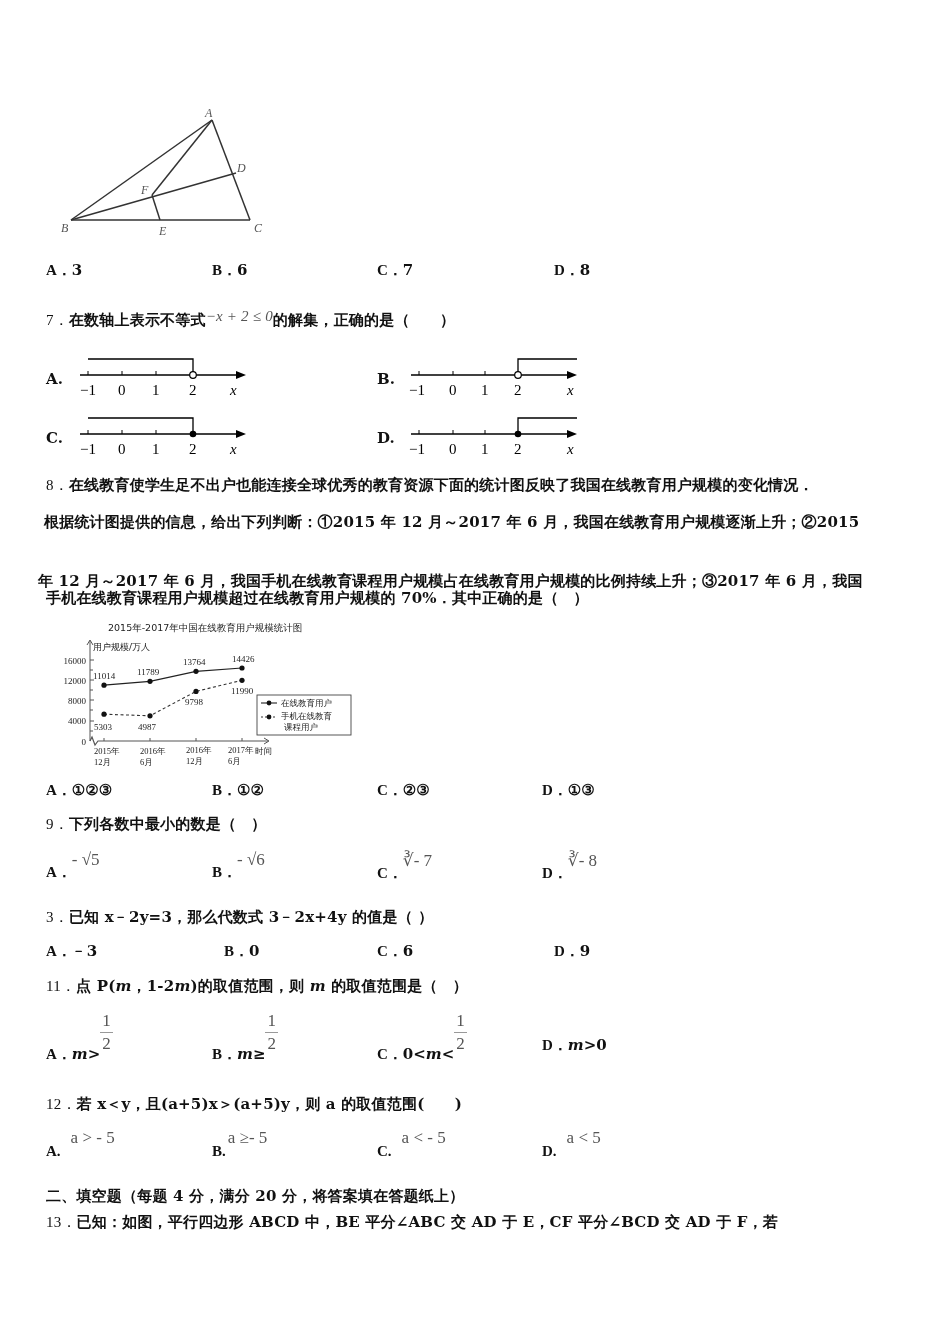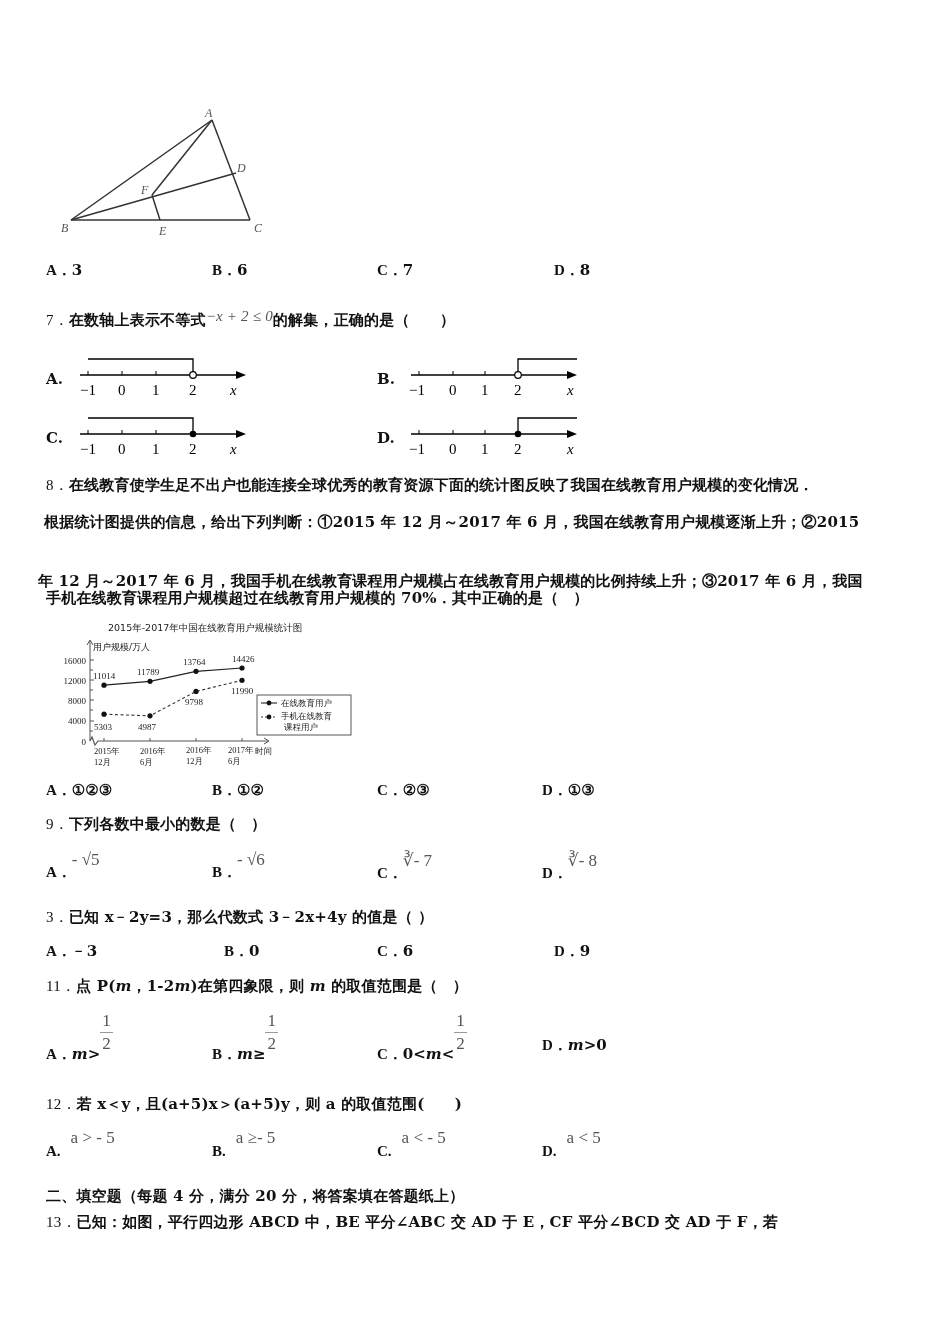--- a/index.html
+++ b/index.html
@@ -272,21 +272,21 @@
   <span class="lbl">B．</span><span>0</span>
 </div>
 <div class="opt" style="left:377px;top:942px;">
   <span class="lbl">C．</span><span>6</span>
 </div>
 <div class="opt" style="left:542px;top:942px;margin-left:12px;">
   <span class="lbl">D．</span><span>9</span>
 </div>
 
 <div class="abs qtext" style="left:46px;top:977px;">
-  <span class="qnum">11．</span><span>点 P(</span><span class="ital">m</span><span>，1-2</span><span class="ital">m</span><span>)在第四象限，则 </span><span class="ital">m</span><span> 的取值范围是（　）</span>
+  <span class="qnum">11．</span><span>点 P(</span><span class="ital">m</span><span>，1-2</span><span class="ital">m</span><span>)的取值范围，则 </span><span class="ital">m</span><span> 的取值范围是（　）</span>
 </div>
 
 <div class="opt" style="left:46px;top:1012px;">
   <span class="lbl" style="position:relative;top:22px;">A．</span><span style="position:relative;top:22px;" class="ital">m</span><span style="position:relative;top:22px;">&gt;</span><span class="frac"><span class="num">1</span><span class="den">2</span></span>
 </div>
 <div class="opt" style="left:212px;top:1012px;">
   <span class="lbl" style="position:relative;top:22px;">B．</span><span style="position:relative;top:22px;" class="ital">m</span><span style="position:relative;top:22px;">≥</span><span class="frac"><span class="num">1</span><span class="den">2</span></span>
 </div>
 <div class="opt" style="left:377px;top:1012px;">
   <span class="lbl" style="position:relative;top:22px;">C．</span><span style="position:relative;top:22px;">0&lt;</span><span style="position:relative;top:22px;" class="ital">m</span><span style="position:relative;top:22px;">&lt;</span><span class="frac"><span class="num">1</span><span class="den">2</span></span>
@@ -295,21 +295,21 @@
   <span class="lbl">D．</span><span class="ital">m</span><span>&gt;0</span>
 </div>
 
 <div class="abs qtext" style="left:46px;top:1095px;">
   <span class="qnum">12．</span><span>若 x＜y，且(a+5)x＞(a+5)y，则 a 的取值范围(　　)</span>
 </div>
 <div class="opt" style="left:46px;top:1141px;">
   <span class="lbl">A.</span><span class="math" style="position:relative;top:-13px;left:10px;">a &gt; - 5</span>
 </div>
 <div class="opt" style="left:212px;top:1141px;">
-  <span class="lbl">B.</span><span class="math" style="position:relative;top:-13px;left:10px;margin-top:8px;">a ≥- 5</span>
+  <span class="lbl">B.</span><span class="math" style="position:relative;top:-13px;left:2px;margin-top:8px;">a ≥- 5</span>
 </div>
 <div class="opt" style="left:377px;top:1141px;">
   <span class="lbl">C.</span><span class="math" style="position:relative;top:-13px;left:10px;">a &lt; - 5</span>
 </div>
 <div class="opt" style="left:542px;top:1141px;">
   <span class="lbl">D.</span><span class="math" style="position:relative;top:-13px;left:10px;">a &lt; 5</span>
 </div>
 
 <div class="abs qtext" style="left:46px;top:1187px;">二、填空题（每题 4 分，满分 20 分，将答案填在答题纸上）</div>
 

